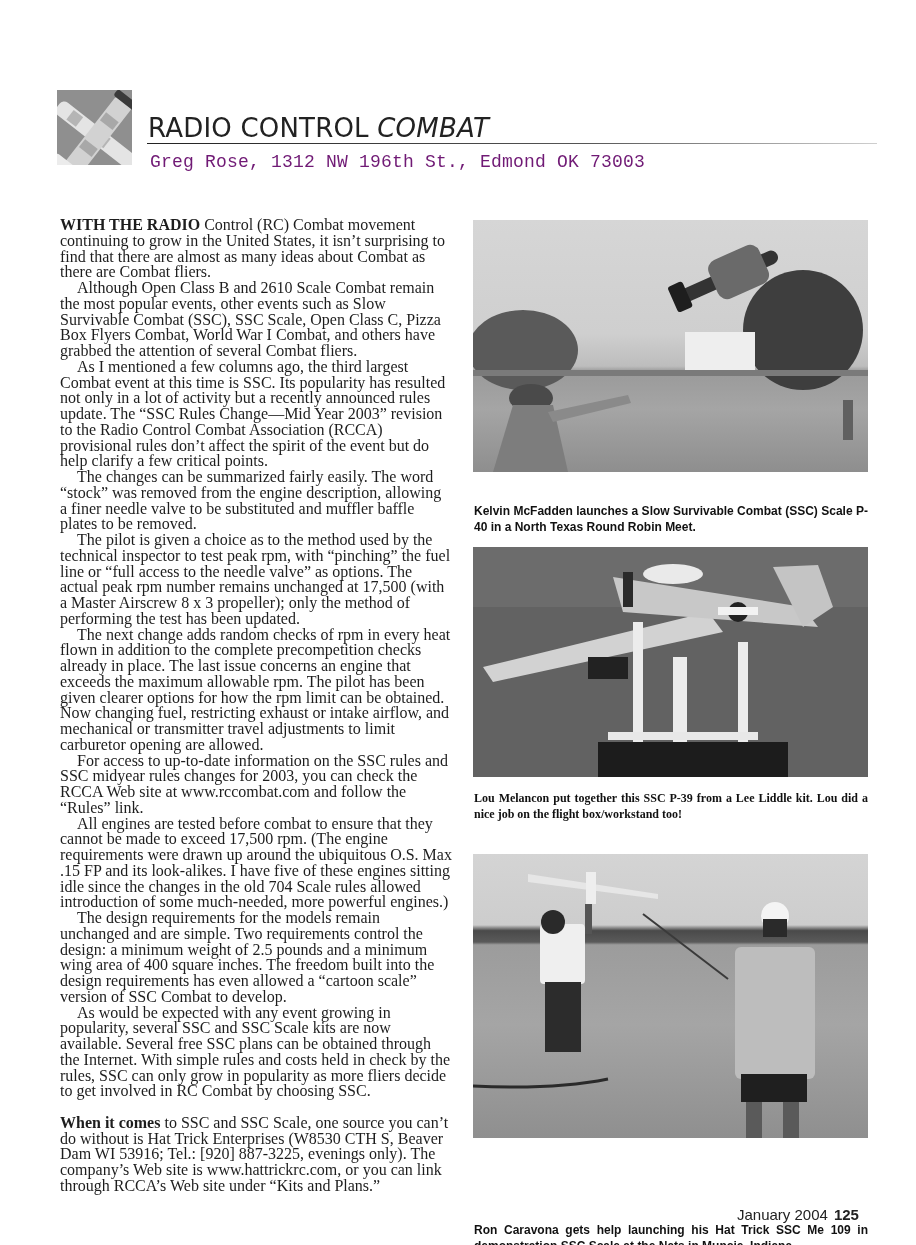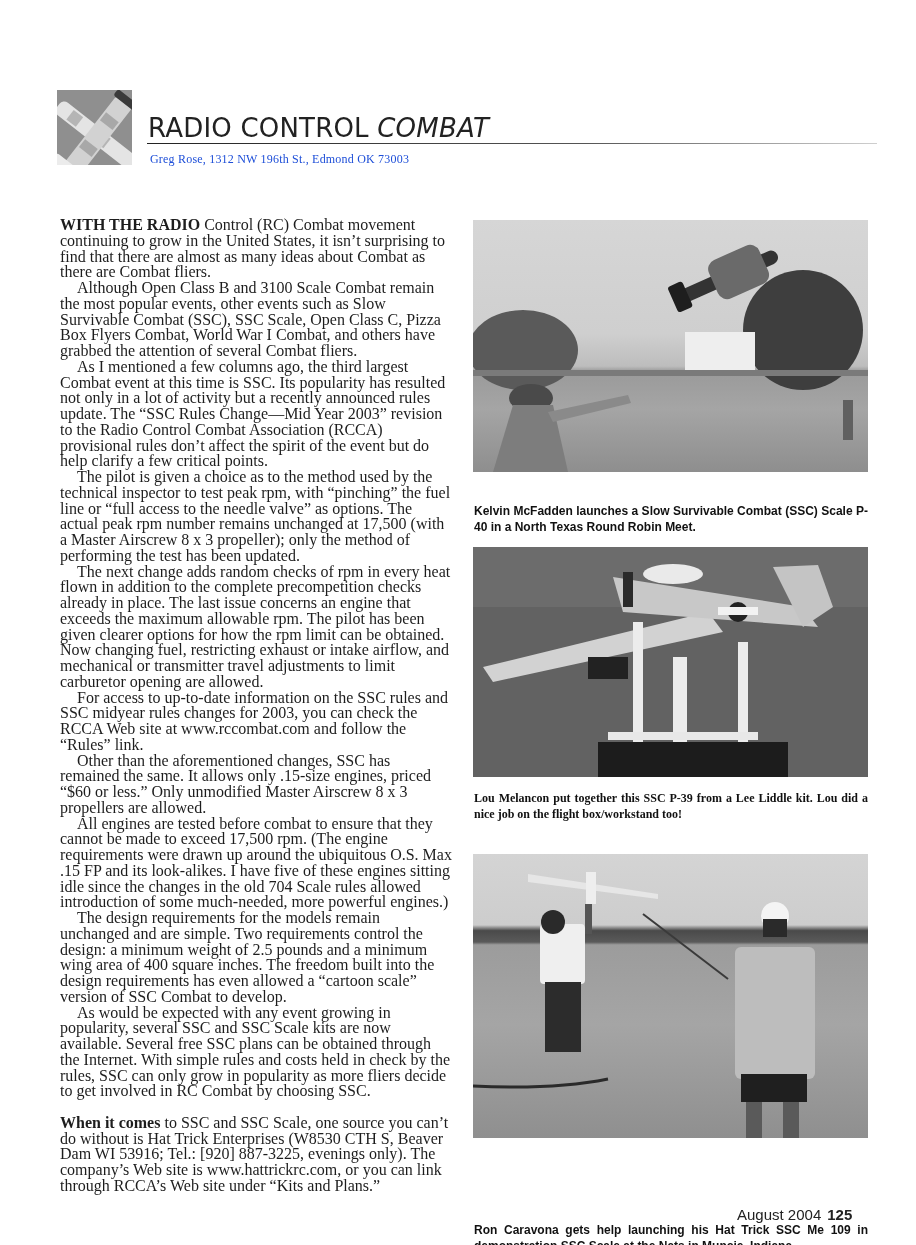--- a/index.html
+++ b/index.html
@@ -5,21 +5,21 @@
   html, body { margin: 0; padding: 0; background: #ffffff; }
   body { width: 916px; height: 1245px; position: relative; overflow: hidden; color: #1a1a1a; }
 
   
   .hdr-icon { position: absolute; left: 57px; top: 90px; width: 75px; height: 75px; background: #8f8f8f; overflow: hidden; }
   .hdr-icon svg { position: absolute; left: -30px; top: -8px; }
   .hdr-title { position: absolute; left: 148px; top: 113px; font-family: "DejaVu Sans", sans-serif; font-size: 26px; letter-spacing: 0.2px; color: #222; white-space: nowrap; }
   .hdr-title em { font-style: italic; }
   .hdr-rule { position: absolute; left: 147px; top: 143px; width: 730px; height: 1px;
               background: linear-gradient(to right, #222 0%, #555 60%, #cfcfcf 100%); }
-  .hdr-sub { position: absolute; left: 150px; top: 152px; font-family: Liberation Serif, serif; font-size: 12px; color: #1d4ed8; white-space: nowrap; letter-spacing: 0.2px; }
+  .hdr-sub { position: absolute; left: 150px; top: 152px; font-family: Liberation Mono, monospace; font-size: 18px; color: #701a75; white-space: nowrap; letter-spacing: 0.2px; }
 
   
   .col { position: absolute; left: 60px; top: 217px; width: 392px; font-family: "Liberation Serif", serif; font-size: 16px; line-height: 15.75px; color: #1d1d1d; text-align: left; }
   .col p { margin: 0; text-indent: 17px; }
   .col p.first { text-indent: 0; }
   .col p.gap { margin-top: 15.75px; text-indent: 0; }
   .col b { font-weight: bold; }
 
   
   .photo { position: absolute; left: 473px; width: 395px; overflow: hidden; }
@@ -52,26 +52,26 @@
       <rect x="48" y="92" width="44" height="10" rx="3" fill="#ececec"></rect>
     </g>
   </svg>
 </div>
 <div class="hdr-title"><span>RADIO CONTROL </span><em>COMBAT</em></div>
 <div class="hdr-rule"></div>
 <div class="hdr-sub">Greg Rose, 1312 NW 196th St., Edmond OK 73003</div>
 
 <div class="col">
   <p class="first"><b>WITH THE RADIO</b><span> Control (RC) Combat movement continuing to grow in the United States, it isn’t surprising to find that there are almost as many ideas about Combat as there are Combat fliers.</span></p>
-  <p>Although Open Class B and 3100 Scale Combat remain the most popular events, other events such as Slow Survivable Combat (SSC), SSC Scale, Open Class C, Pizza Box Flyers Combat, World War I Combat, and others have grabbed the attention of several Combat fliers.</p>
+  <p>Although Open Class B and 2610 Scale Combat remain the most popular events, other events such as Slow Survivable Combat (SSC), SSC Scale, Open Class C, Pizza Box Flyers Combat, World War I Combat, and others have grabbed the attention of several Combat fliers.</p>
   <p>As I mentioned a few columns ago, the third largest Combat event at this time is SSC. Its popularity has resulted not only in a lot of activity but a recently announced rules update. The “SSC Rules Change—Mid Year 2003” revision to the Radio Control Combat Association (RCCA) provisional rules don’t affect the spirit of the event but do help clarify a few critical points.</p>
+  <p>The changes can be summarized fairly easily. The word “stock” was removed from the engine description, allowing a finer needle valve to be substituted and muffler baffle plates to be removed.</p>
   <p>The pilot is given a choice as to the method used by the technical inspector to test peak rpm, with “pinching” the fuel line or “full access to the needle valve” as options. The actual peak rpm number remains unchanged at 17,500 (with a Master Airscrew 8 x 3 propeller); only the method of performing the test has been updated.</p>
   <p>The next change adds random checks of rpm in every heat flown in addition to the complete precompetition checks already in place. The last issue concerns an engine that exceeds the maximum allowable rpm. The pilot has been given clearer options for how the rpm limit can be obtained. Now changing fuel, restricting exhaust or intake airflow, and mechanical or transmitter travel adjustments to limit carburetor opening are allowed.</p>
   <p>For access to up-to-date information on the SSC rules and SSC midyear rules changes for 2003, you can check the RCCA Web site at www.rccombat.com and follow the “Rules” link.</p>
-  <p>Other than the aforementioned changes, SSC has remained the same. It allows only .15-size engines, priced “$60 or less.” Only unmodified Master Airscrew 8 x 3 propellers are allowed.</p>
   <p>All engines are tested before combat to ensure that they cannot be made to exceed 17,500 rpm. (The engine requirements were drawn up around the ubiquitous O.S. Max .15 FP and its look-alikes. I have five of these engines sitting idle since the changes in the old 704 Scale rules allowed introduction of some much-needed, more powerful engines.)</p>
   <p>The design requirements for the models remain unchanged and are simple. Two requirements control the design: a minimum weight of 2.5 pounds and a minimum wing area of 400 square inches. The freedom built into the design requirements has even allowed a “cartoon scale” version of SSC Combat to develop.</p>
   <p>As would be expected with any event growing in popularity, several SSC and SSC Scale kits are now available. Several free SSC plans can be obtained through the Internet. With simple rules and costs held in check by the rules, SSC can only grow in popularity as more fliers decide to get involved in RC Combat by choosing SSC.</p>
   <p class="gap"><b>When it comes</b><span> to SSC and SSC Scale, one source you can’t do without is Hat Trick Enterprises (W8530 CTH S, Beaver Dam WI 53916; Tel.: [920] 887-3225, evenings only). The company’s Web site is www.hattrickrc.com, or you can link through RCCA’s Web site under “Kits and Plans.”</span></p>
 </div>
 
 <div class="photo p1">
   <svg width="395" height="252" viewBox="0 0 395 252">
     <ellipse cx="330" cy="110" rx="60" ry="60" fill="#3e3e3e"></ellipse>
     <ellipse cx="50" cy="130" rx="55" ry="40" fill="#5a5a5a"></ellipse>
@@ -124,13 +124,13 @@
     <rect x="290" y="65" width="24" height="18" fill="#2a2a2a"></rect>
     <rect x="262" y="93" width="80" height="132" rx="6" fill="#bdbdbd"></rect>
     <rect x="268" y="220" width="66" height="28" fill="#1f1f1f"></rect>
     <rect x="273" y="248" width="16" height="36" fill="#5a5a5a"></rect>
     <rect x="310" y="248" width="16" height="36" fill="#5a5a5a"></rect>
     <path d="M0 232 Q80 236 135 225" stroke="#2a2a2a" stroke-width="3" fill="none"></path>
   </svg>
 </div>
 <div class="caption c3">Ron Caravona gets help launching his Hat Trick SSC Me 109 in demonstration SSC Scale at the Nats in Muncie, Indiana.</div>
 
-<div class="footer"><span>August 2004</span><span class="pg">125</span></div>
+<div class="footer"><span>January 2004</span><span class="pg">125</span></div>
 
 </body></html>

